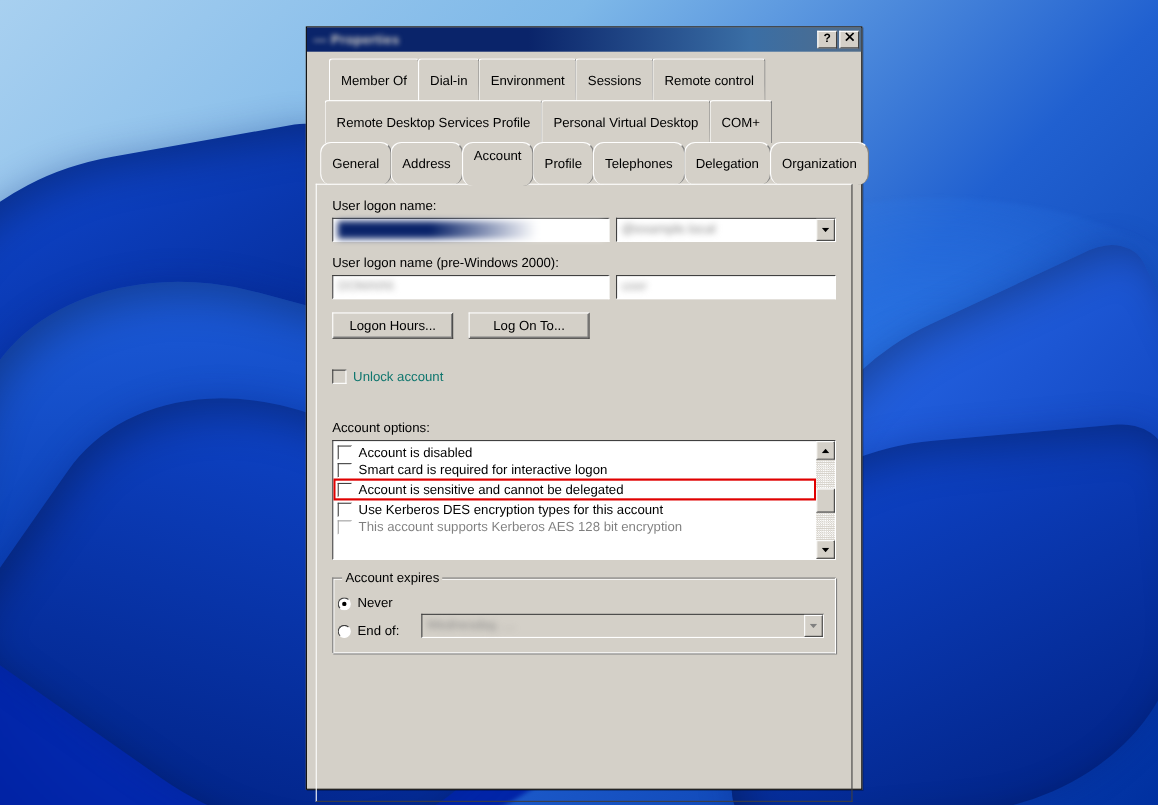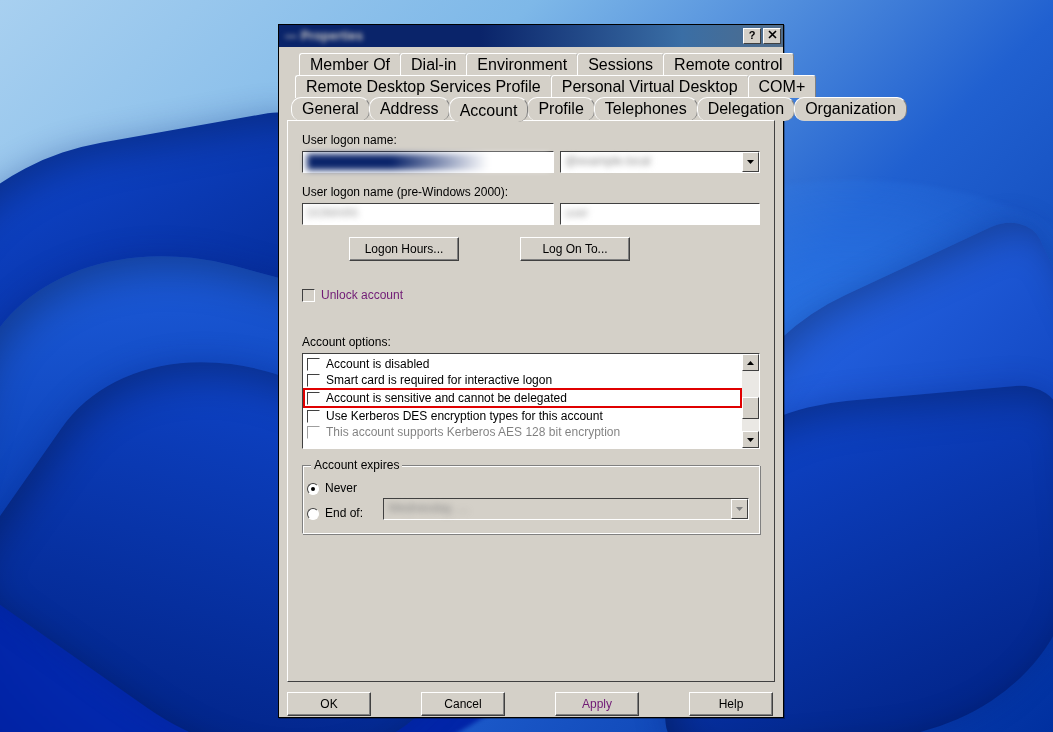--- a/index.html
+++ b/index.html
@@ -73,41 +73,41 @@
 .client { padding: 6px 8px 8px 8px; }
 
 
 .tabs { position: relative; }
 .tabrow { display: flex; position: relative; }
 .tab {
   background: #d4d0c8;
   border: 1px solid #808080;
   border-bottom: none;
   border-radius: 3px 3px 0 0;
-  padding: 2px 10px;
+  padding: 12px 10px;
   margin-right: -1px;
-  font-size: 16px;
+  font-size: 12px;
   position: relative;
   cursor: default;
   border-top-color: #fff;
   border-left-color: #fff;
   white-space: nowrap;
 }
 .tabrow.back .tab { z-index: 1; }
 .tabrow.mid .tab { z-index: 2; }
 .tabrow.front .tab { z-index: 3; border-radius: 10px; }
 .tab.active {
   z-index: 5 !important;
   padding-top: 4px;
   margin-bottom: -1px;
   background: #d4d0c8;
   text-align: center;
 }
 .tabrow.back  { padding-left: 12px; }
-.tabrow.mid   { padding-left: 8px; margin-top: -1px; justify-content: space-between; }
+.tabrow.mid   { padding-left: 8px; margin-top: -1px; }
 .tabrow.front { padding-left: 4px; margin-top: -1px; }
 
 .tabbody {
   border: 1px solid #fff;
   border-right-color: #404040;
   border-bottom-color: #404040;
   height: 562px;
   padding: 12px 14px;
   position: relative;
   z-index: 4;
@@ -165,44 +165,44 @@
   height: 24px;
   padding: 0 12px;
   background: #d4d0c8;
   border: 1px solid #fff;
   border-right-color: #404040;
   border-bottom-color: #404040;
   box-shadow: inset -1px -1px 0 #808080;
   font: inherit;
   cursor: default;
 }
-.btn-wide { min-width: 110px; margin-left: 47px; }
+.btn-wide { min-width: 110px; }
 
 .checkbox-row { display: flex; align-items: center; gap: 6px; padding: 1px 0; }
 .cb {
   width: 13px; height: 13px;
   border: 1px solid #808080;
   border-top-color: #404040;
   border-left-color: #404040;
   border-right-color: #fff;
   border-bottom-color: #fff;
   background: #fff;
   flex-shrink: 0;
 }
 .cb.disabled { background: #d4d0c8; }
-.disabled-text { color: #701a75; text-align: center; }
+.disabled-text { color: #0f766e; text-align: center; }
 
 .listbox {
   border: 1px solid #808080;
   border-top-color: #404040;
   border-left-color: #404040;
   border-right-color: #fff;
   border-bottom-color: #fff;
   background: #fff;
-  height: 96px;
+  height: 109px;
   display: flex;
   margin-top: 4px;
 }
 .listitems { flex: 1; padding: 2px 2px; overflow: hidden; }
 .listitems .checkbox-row { padding: 1px 2px; }
 .scrollbar {
   width: 17px;
   background: #e8e4dc;
   display: flex;
   flex-direction: column;

